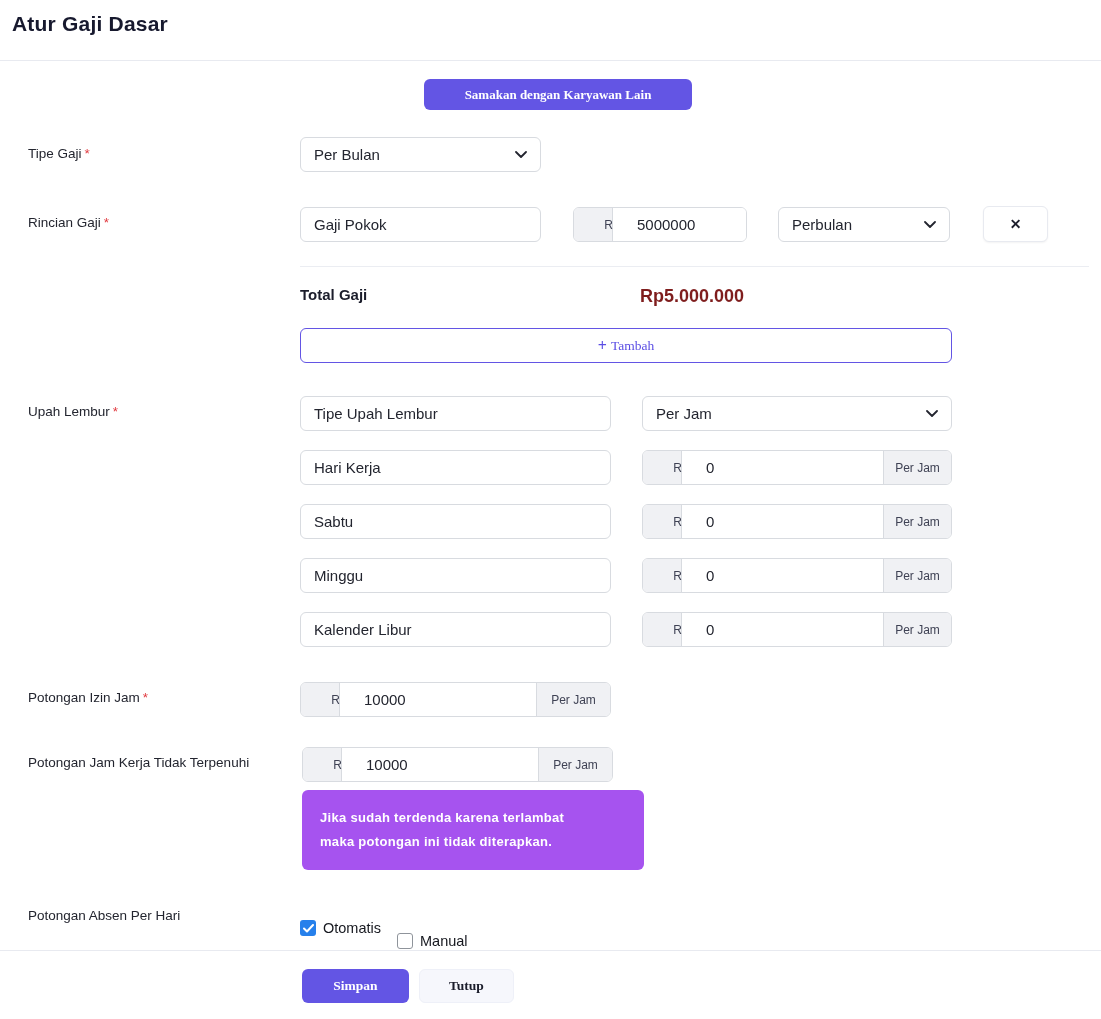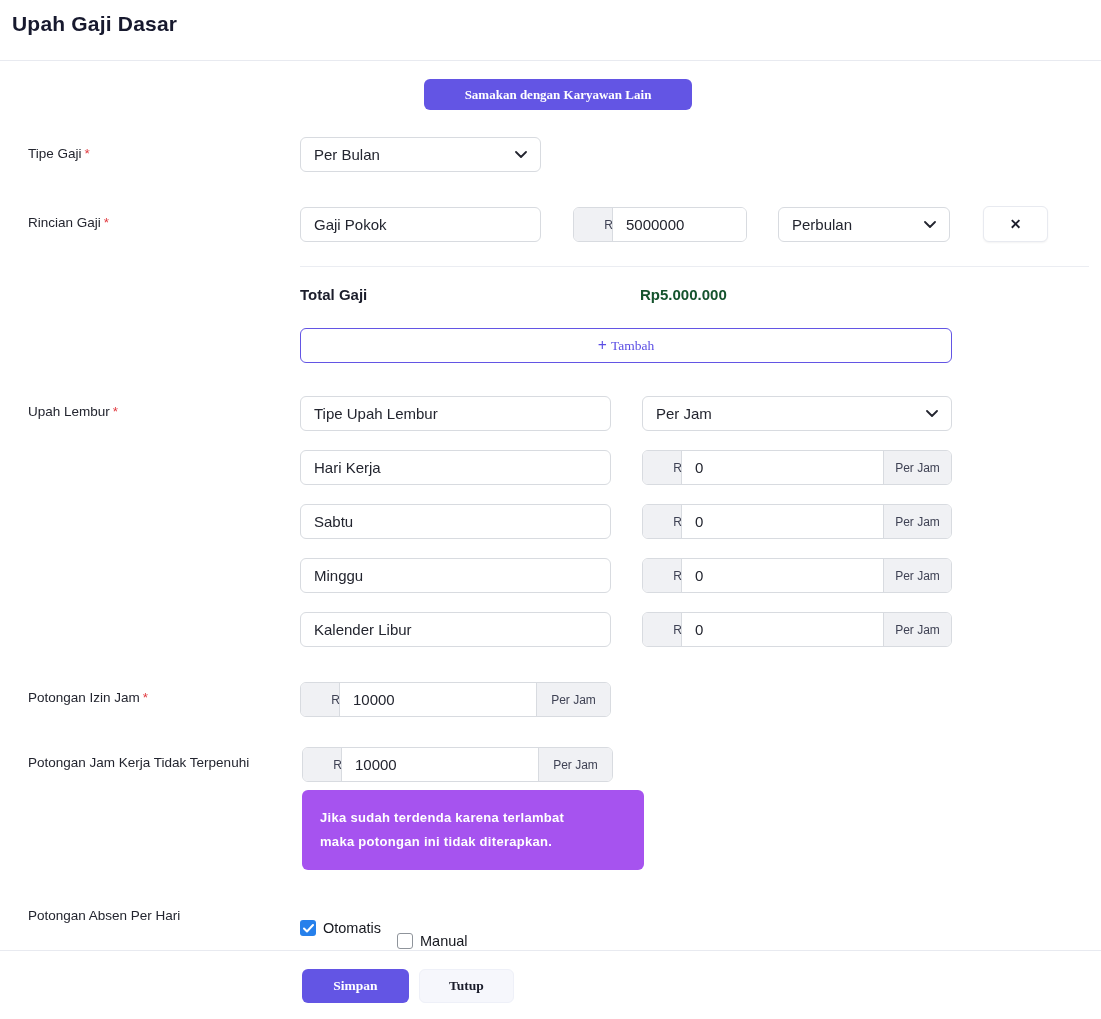--- a/index.html
+++ b/index.html
@@ -14,29 +14,29 @@
   .btn{display:flex;align-items:center;justify-content:center;border-radius:6px;font-size:13.5px;cursor:pointer;box-sizing:border-box;border:none;font-family:Liberation Serif, serif;}
   .btn-primary{background:#6355e4;color:#fff;font-weight:600;}
   .btn-samakan{position:absolute;left:424px;top:79px;width:268px;height:31px;font-size:13px;}
   .input,.select{box-sizing:border-box;border:1px solid #d8dbe0;border-radius:6px;background:#fff;font-size:15px;color:#23252f;}
   input.input{padding:12px 13px;font-family:inherit;outline:none;}
   .select{display:flex;align-items:center;justify-content:space-between;padding:0 13px;cursor:pointer;}
   .group{position:absolute;display:flex;box-sizing:border-box;border:1px solid #d8dbe0;border-radius:6px;overflow:hidden;background:#fff;}
   .addon{display:flex;align-items:center;justify-content:center;background:#f0f1f4;color:#3f4254;font-size:12px;flex:0 0 auto;box-sizing:border-box;}
   .addon-left{border-right:1px solid #d8dbe0;padding-left:38px;}
   .addon-right{border-left:1px solid #d8dbe0;}
-  .group input{border:none;flex:1;min-width:0;padding:0 13px;font-size:15px;color:#23252f;font-family:inherit;outline:none;background:#fff;}
+  .group input{border:none;flex:1;min-width:0;padding:0 24px;font-size:15px;color:#23252f;font-family:inherit;outline:none;background:#fff;}
   .w39{width:39px;}
   .sel-tipe-gaji{position:absolute;left:300px;top:137px;width:241px;height:35px;}
   .inp-gaji-pokok{position:absolute;left:300px;top:207px;width:241px;height:35px;}
   .grp-rincian{left:573px;top:207px;width:174px;height:35px;}
   .sel-perbulan{position:absolute;left:778px;top:207px;width:172px;height:35px;}
   .btn-remove{position:absolute;left:983px;top:206px;width:65px;height:36px;background:#fff;border:1px solid #e8eaf0;border-radius:6px;font-size:14px;font-weight:700;color:#1b1d2b;box-shadow:0 1px 2px rgba(0,0,0,.05);}
   .total-label{position:absolute;left:300px;top:286px;font-size:15px;font-weight:700;color:#1b1d2b;}
-  .total-value{position:absolute;left:640px;top:286px;font-size:15px;font-weight:700;color:#14532d;}
+  .total-value{position:absolute;left:640px;top:286px;font-size:18px;font-weight:700;color:#7f1d1d;}
   .btn-tambah{position:absolute;left:300px;top:328px;width:652px;height:35px;background:#fff;border:1px solid #6355e4;color:#5b4ee4;font-size:13.5px;}
   .btn-tambah .plus{font-weight:700;font-size:16px;margin-right:4px;line-height:1;}
   .inp-tipe-upah{position:absolute;left:300px;top:396px;width:311px;height:35px;}
   .sel-perjam{position:absolute;left:642px;top:396px;width:310px;height:35px;}
   .lembur-name{position:absolute;left:300px;width:311px;height:35px;}
   .lembur-grp{left:642px;width:310px;height:35px;}
   .row-y0{top:450px;} .row-y1{top:504px;} .row-y2{top:558px;} .row-y3{top:612px;}
   .unit68{width:68px;} .unit74{width:74px;}
   .grp-izin{left:300px;top:682px;width:311px;height:35px;}
   .grp-terpenuhi{left:302px;top:747px;width:311px;height:35px;}
@@ -50,21 +50,21 @@
   .cb-unchecked{background:#fff;border:1.5px solid #8f949b;}
   .btn-simpan{position:absolute;left:302px;top:969px;width:107px;height:34px;}
   .btn-tutup{position:absolute;left:419px;top:969px;width:95px;height:34px;background:#f6f7fc;border:1px solid #eef0f8;color:#1b1d2b;font-weight:600;}
   .chev{flex:0 0 auto;margin-left:8px;}
 </style>
 </head>
 <body>
 
 <div class="page">
 
-  <div class="title">Upah Gaji Dasar</div>
+  <div class="title">Atur Gaji Dasar</div>
   <div class="hr hr-top"></div>
 
   <button class="btn btn-primary btn-samakan">
     <span>Samakan dengan Karyawan Lain</span>
   </button>
 
   <div class="lbl" style="left:28px;top:146px;">
     <span>Tipe Gaji</span><span class="req">*</span>
   </div>
   <div class="select sel-tipe-gaji">

